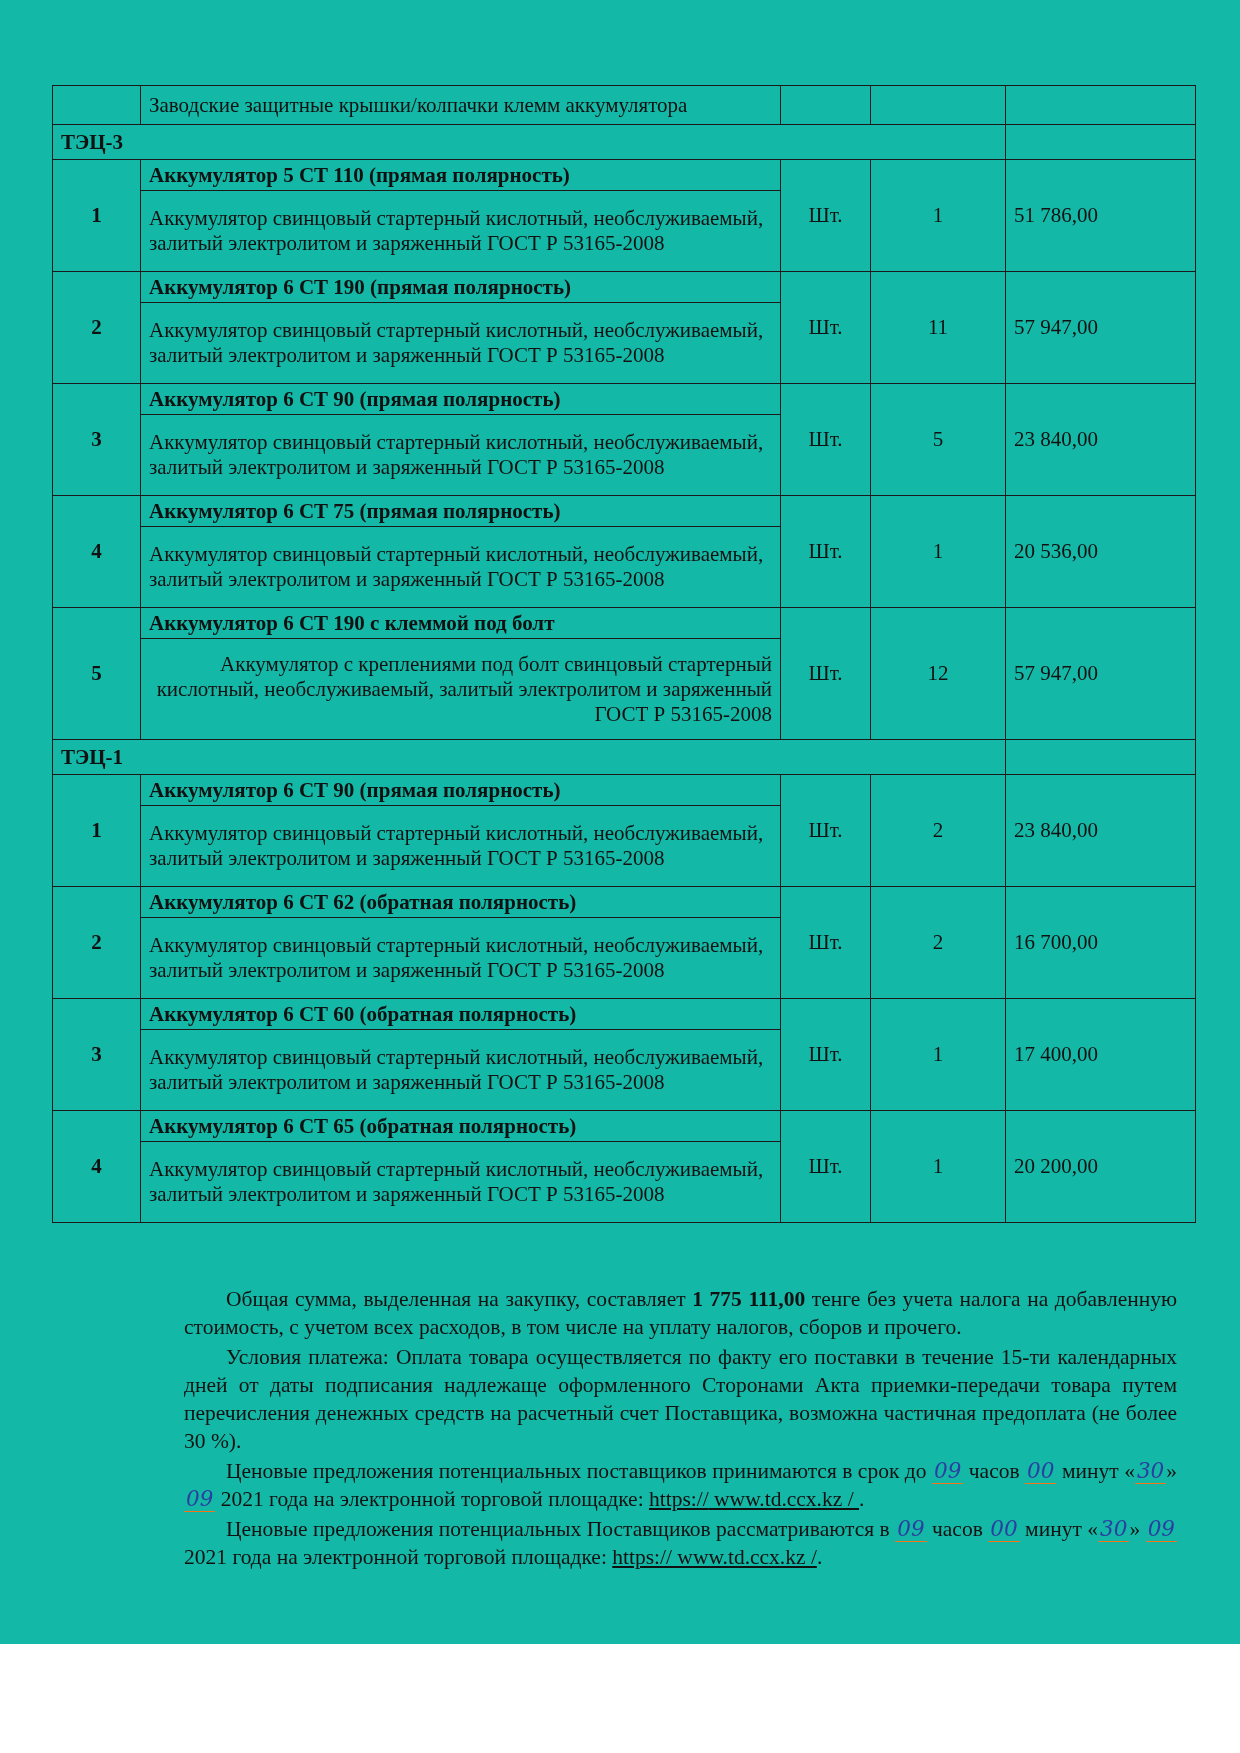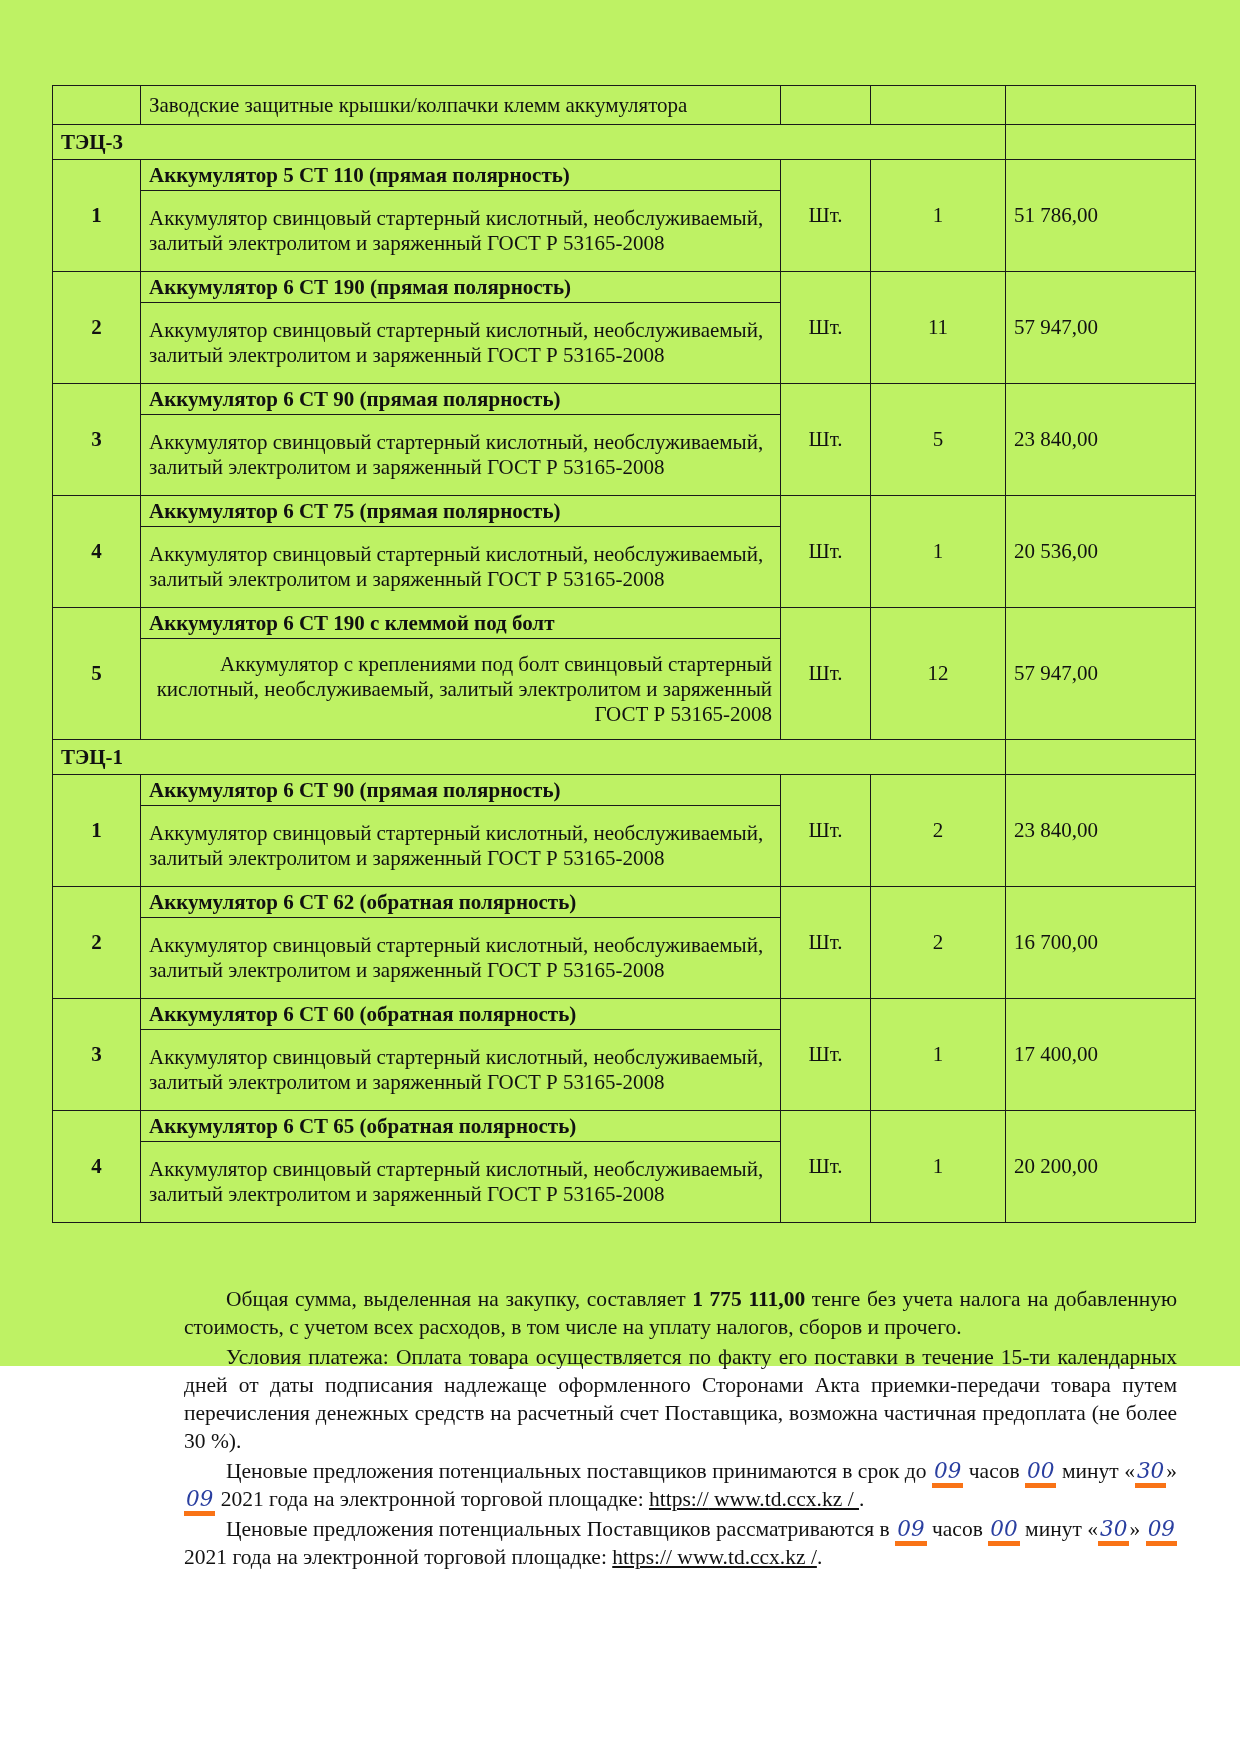--- a/index.html
+++ b/index.html
@@ -1,20 +1,20 @@
 <!DOCTYPE html>
 <html><head>
 <meta charset="utf-8">
 <style>
   html, body { margin: 0; padding: 0; background: #ffffff; }
   body {
     width: 1240px; height: 1753px; position: relative; overflow: hidden;
     font-family: "Liberation Serif", "DejaVu Serif", serif; color: #111;
   }
-  .page { position: absolute; left: 0; top: 0; width: 1240px; height: 1366px; background: #bef264; }
+  .page { position: absolute; left: 0; top: 0; width: 1240px; height: 1644px; background: #14b8a6; }
   table.spec {
     position: absolute; left: 52px; top: 85px; width: 1143px;
     border-collapse: collapse; table-layout: fixed;
     font-size: 21px; line-height: 25px;
   }
   table.spec td { border: 1.5px solid #1a1a1a; padding: 0 8px; vertical-align: middle; }
   col.c-no { width: 88px; } col.c-name { width: 640px; } col.c-unit { width: 90px; }
   col.c-qty { width: 135px; } col.c-price { width: 190px; }
   td.no { text-align: center; font-weight: bold; }
   td.center { text-align: center; }
@@ -23,21 +23,21 @@
   td.desc { height: 80px; }
   td.desc-tall { height: 100px; text-align: right; }
   td.section { font-weight: bold; height: 34px; padding-left: 6px; }
   tr.hdr td { height: 38px; }
   .paras {
     position: absolute; left: 177px; top: 1285px; width: 1000px;
     font-size: 21.5px; line-height: 28px; text-align: justify;
   }
   .paras p { margin: 0 0 2px 7px; text-indent: 42px; }
   .paras b { font-weight: bold; }
-  .hand { color: #2a3fa0; font-style: italic; font-family: "DejaVu Serif", serif; border-bottom: 5px solid #f97316; padding: 0 2px; }
+  .hand { color: #2a3fa0; font-style: italic; font-family: "DejaVu Serif", serif; border-bottom: 1px solid #f97316; padding: 0 2px; }
   .link { text-decoration: underline; }
 </style>
 </head>
 <body>
 
 <div class="page">
 
   <table class="spec">
     <colgroup>
       <col class="c-no">

